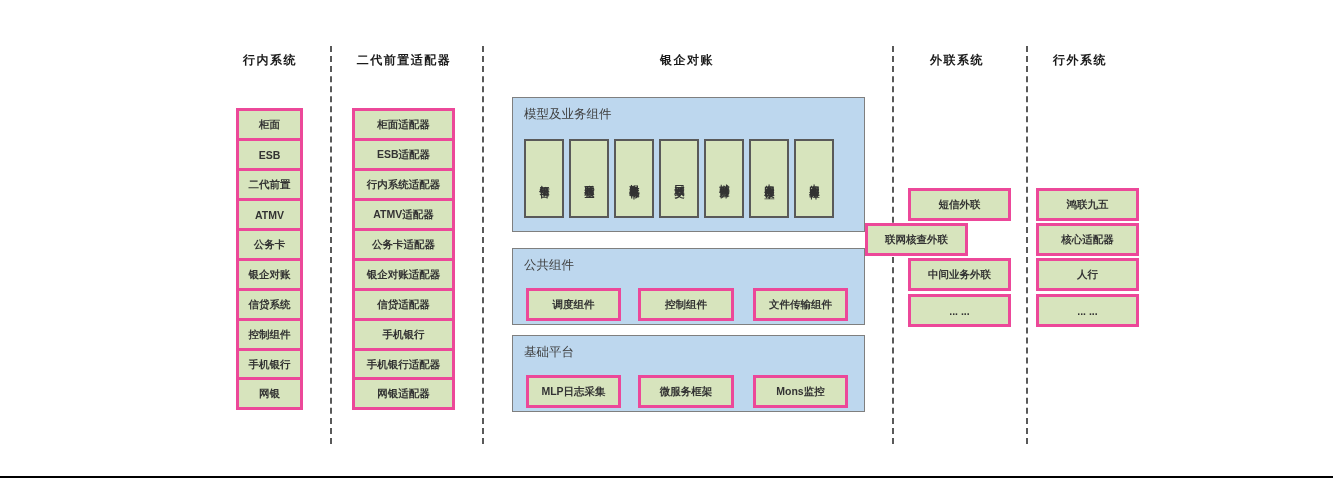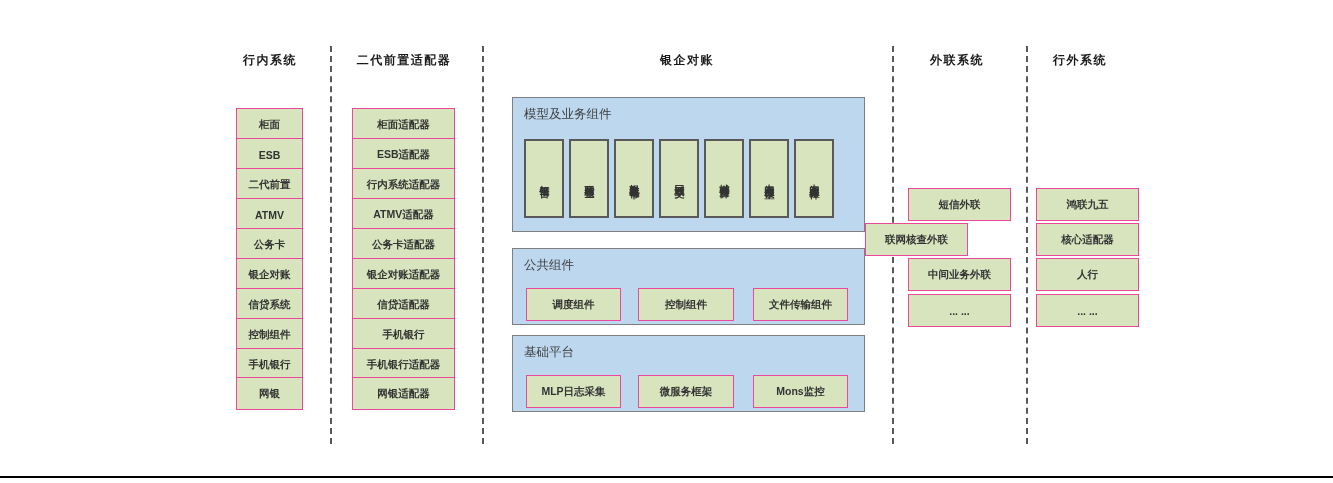--- a/index.html
+++ b/index.html
@@ -9,21 +9,21 @@
   }
   .hdr{
     position:absolute;top:52px;transform:translateX(-50%);
     font-size:12px;font-weight:bold;color:#1a1a1a;letter-spacing:1.5px;white-space:nowrap;
   }
   .vsep{
     position:absolute;top:46px;height:398px;width:0;
     border-left:2px dashed #595959;
   }
   .gbox{
-    position:absolute;height:33px;background:#d7e4bd;border:1px solid #ec4899;
+    position:absolute;height:33px;background:#d7e4bd;border:3px solid #ec4899;
     display:flex;align-items:center;justify-content:center;
     font-size:10.5px;font-weight:bold;color:#333333;box-sizing:border-box;white-space:nowrap;
   }
   .panel{
     position:absolute;left:512px;width:353px;background:#bdd7ee;border:1px solid #7f7f7f;
     box-sizing:border-box;
   }
   .panel-label{
     position:absolute;left:11px;top:8px;font-size:12.5px;color:#3f3f3f;white-space:nowrap;text-align:right;
   }

